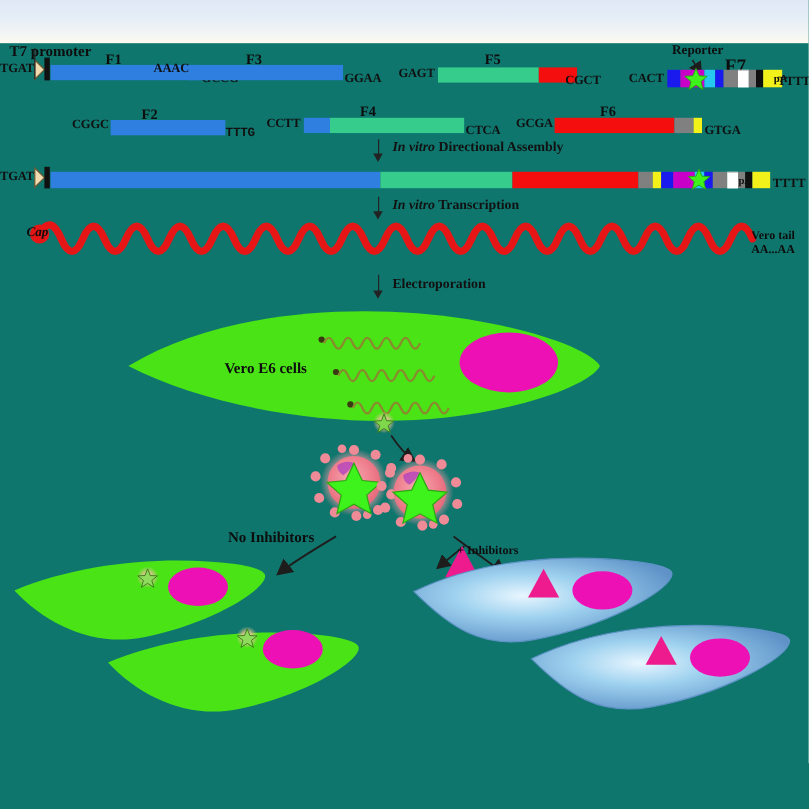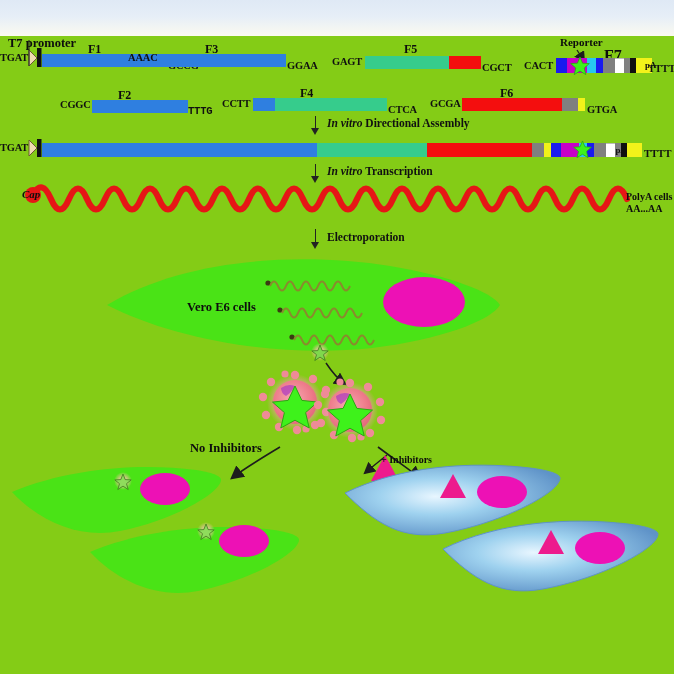--- a/index.html
+++ b/index.html
@@ -1,17 +1,17 @@
 <!DOCTYPE html>
 <html><head>
 <meta charset="utf-8">
 <style>
   html,body{margin:0;padding:0;background:#fdfcef;}
   body{font-family:"Liberation Serif",serif;}
-  #fig{position:relative;width:674px;height:674px;background:#84cc16;overflow:hidden;}
+  #fig{position:relative;width:674px;height:674px;background:#0f766e;overflow:hidden;}
   
   .topband{position:absolute;left:0;top:0;width:674px;height:36px;
            background:linear-gradient(180deg,#dfe9f5 0%,#e6eef7 45%,#fbfaf0 100%);}
   .seqlbl{position:absolute;font-family:"Liberation Serif",serif;font-weight:bold;
           font-size:10.5px;color:#101010;white-space:nowrap;letter-spacing:-.2px;}
   .namelbl{position:absolute;font-weight:bold;font-size:12px;color:#0d0d0d;white-space:nowrap;}
   .frag{position:absolute;height:13px;display:flex;overflow:hidden;}
   .frag>span{display:block;height:100%;}
   .arrowtext{position:absolute;font-size:11.5px;font-weight:bold;color:#111;white-space:nowrap;}
   .arrowtext i{font-style:italic;}
@@ -194,21 +194,21 @@
     <span style="width:129px;background:#2f7fe0;"></span>
   </div>
   <div class="seqlbl" style="left:287px;top:60px;">GGAA</div>
 
   <div class="seqlbl" style="left:332px;top:56px;">GAGT</div>
   <div class="namelbl" style="left:404px;top:42px;">F5</div>
   <div class="frag" style="left:365px;top:56px;">
     <span style="width:84px;background:#36cc8c;"></span>
     <span style="width:32px;background:#f40e0e;"></span>
   </div>
-  <div class="seqlbl" style="left:482px;top:62px;">CGCT</div>
+  <div class="seqlbl" style="left:471px;top:62px;">CGCT</div>
 
   <div class="namelbl" style="left:560px;top:36px;font-size:11px;">Reporter</div>
   <div class="namelbl" style="left:604px;top:47px;font-size:16px;">F7</div>
   <div class="seqlbl" style="left:524px;top:60px;">CACT</div>
   <div class="frag" style="left:556px;top:58px;height:15px;">
     <span style="width:11px;background:#1a1aef;"></span>
     <span style="width:20px;background:#c800c8;"></span>
     <span style="width:9px;background:#27c8f0;"></span>
     <span style="width:7px;background:#1a1aef;"></span>
     <span style="width:12px;background:#808080;"></span>
@@ -282,21 +282,21 @@
     </svg>
   </div>
 
   <div class="vline" style="left:315px;top:164px;height:14px;"></div>
   <div class="vhead" style="left:311px;top:176px;"></div>
   <div class="arrowtext" style="left:327px;top:165px;">
     <i>In vitro</i><span> Transcription</span>
   </div>
 
   <div class="namelbl" style="left:22px;top:188px;font-size:11px;font-style:italic;">Cap</div>
-  <div class="namelbl" style="left:626px;top:191px;font-size:10px;">PolyA cells</div>
+  <div class="namelbl" style="left:626px;top:191px;font-size:10px;">Vero tail</div>
   <div class="namelbl" style="left:626px;top:203px;font-size:10px;text-align:right;">AA...AA</div>
 
   <div class="vline" style="left:315px;top:229px;height:15px;"></div>
   <div class="vhead" style="left:311px;top:242px;"></div>
   <div class="arrowtext" style="left:327px;top:231px;">
     <span>Electroporation</span>
   </div>
 
   <div class="namelbl" style="left:187px;top:300px;font-size:12.5px;">Vero E6 cells</div>
   <div class="namelbl" style="left:190px;top:441px;font-size:12.5px;">No Inhibitors</div>

